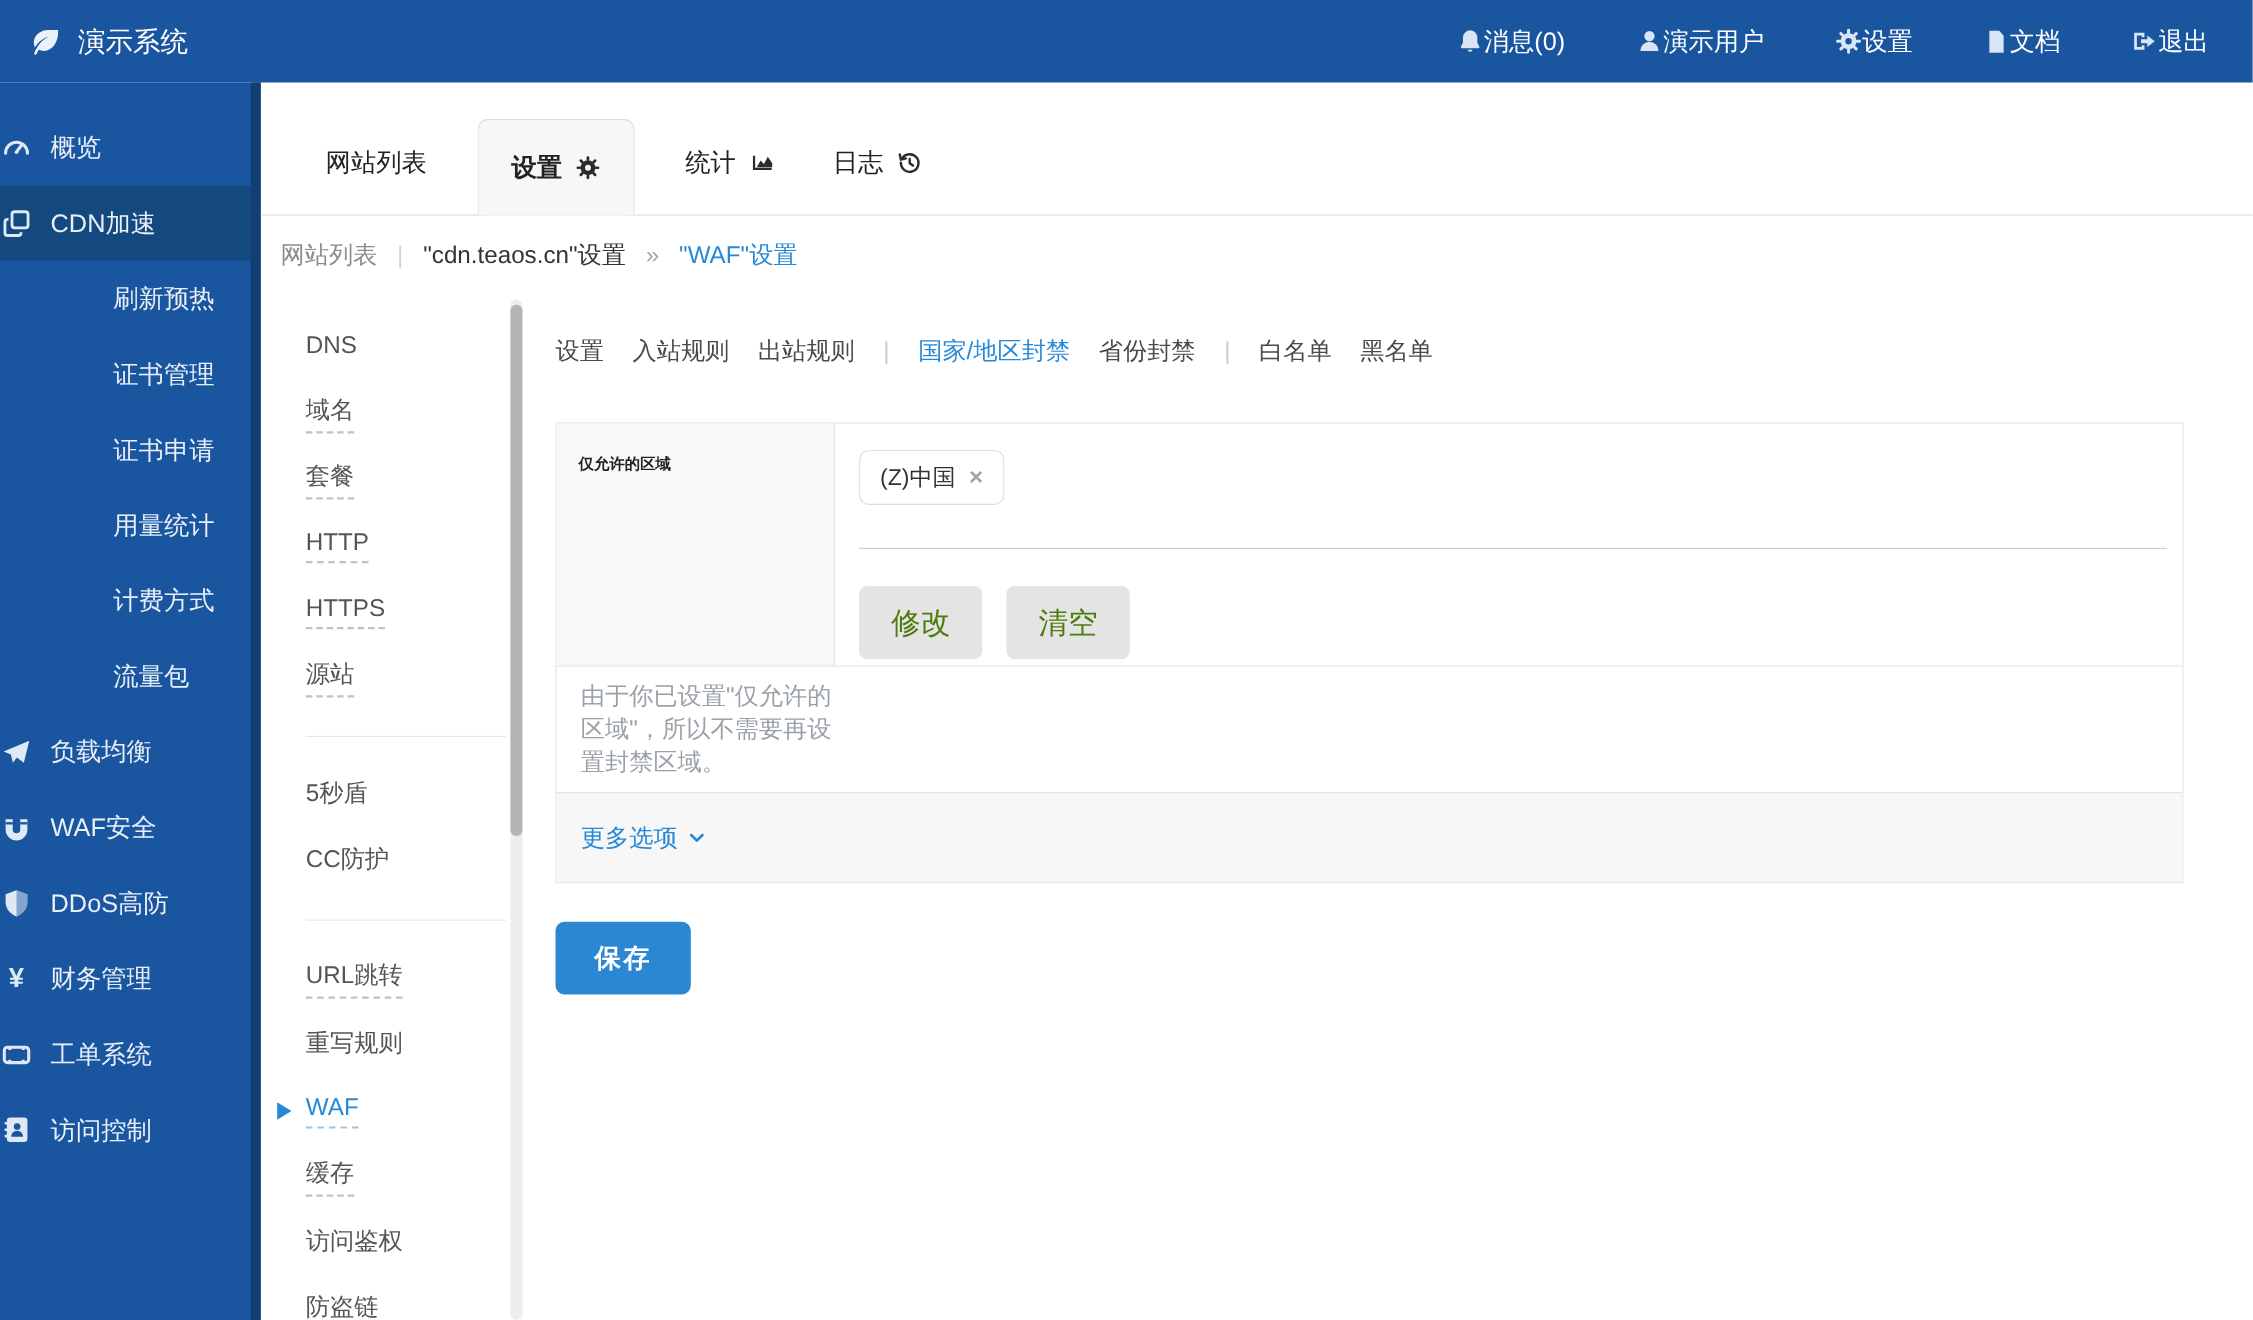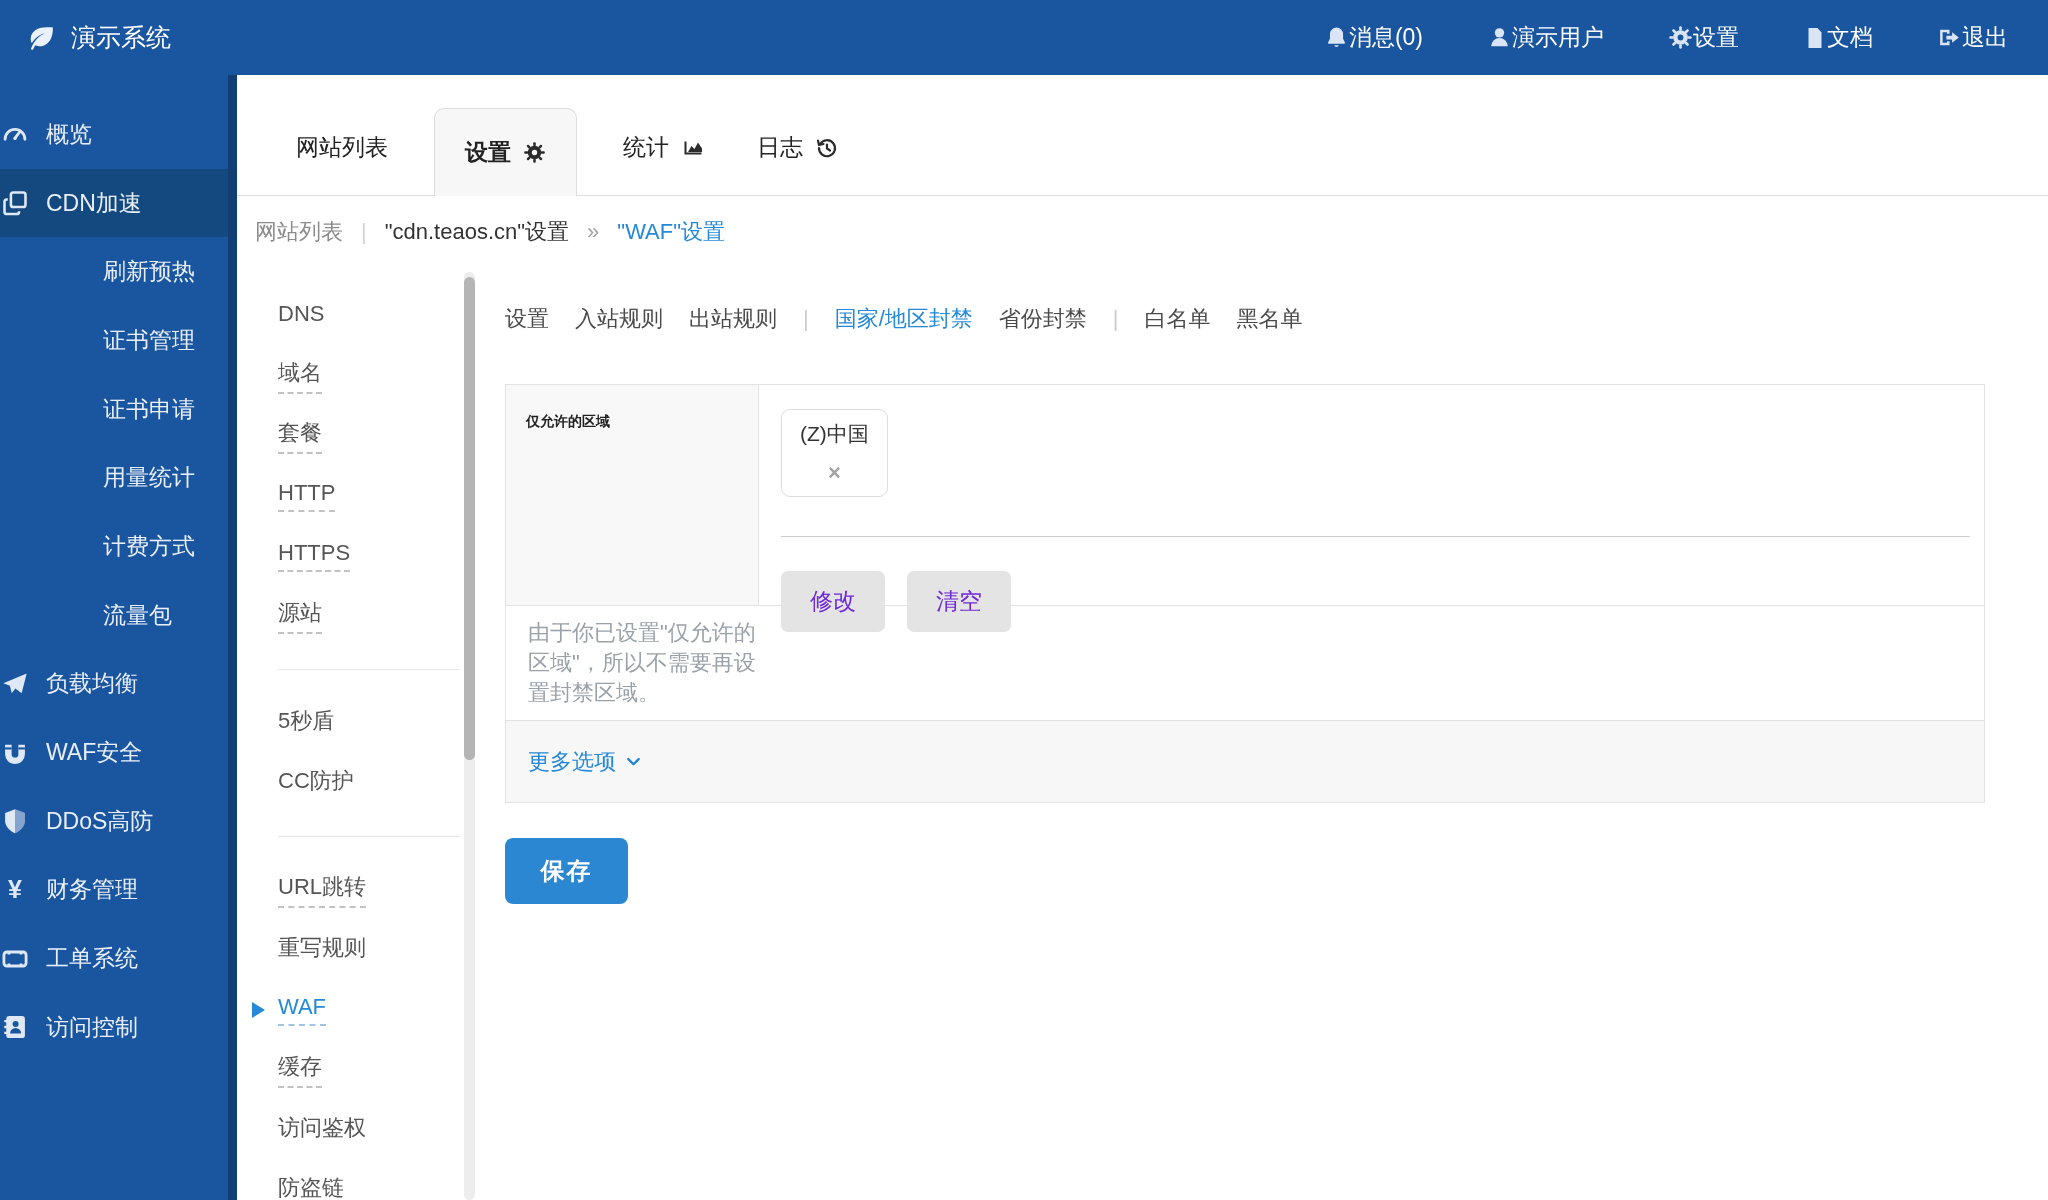--- a/index.html
+++ b/index.html
@@ -113,28 +113,28 @@
     background:#f8f8f8;border-right:1px solid var(--line);
     padding:28px 10px 0 20px;font-size:14px;font-weight:bold;color:#222;
   }
   .cell-label.r1{height:221px;border-bottom:1px solid var(--line);}
   .cell-value.r1{height:221px;border-bottom:1px solid var(--line);padding:24px 14px 0 22px;}
   .cell-label.r2{height:114px;}
   .cell-value.r2{height:114px;display:flex;align-items:center;padding-left:22px;}
   .tag{
     display:inline-flex;align-items:center;gap:12px;
     border:1px solid #ddd;border-radius:9px;background:#fff;
-    padding:10px 18px;font-size:21px;color:#333;flex-direction:column;
+    padding:10px 18px;font-size:21px;color:#333;
   }
   .tag .x{color:#a3a3a3;font-weight:bold;font-size:22px;cursor:pointer;}
   .input-line{border-bottom:1px solid #ccc;margin-top:39px;}
   .btn-row{margin-top:34px;display:flex;gap:22px;}
   .btn-gray{
-    background:#e4e4e4;border:none;border-radius:7px;color:#6d28d9;
-    font-size:23px;padding:15px 29px;cursor:pointer;font-family:inherit;
+    background:#e4e4e4;border:none;border-radius:7px;color:#4d7c0f;
+    font-size:27px;padding:15px 29px;cursor:pointer;font-family:inherit;
   }
   .placeholder{color:#9aa1a8;font-size:22px;}
   .more-row{
     grid-column:1 / 3;height:82px;background:#f7f7f7;border-top:1px solid var(--line);
     display:flex;align-items:center;padding-left:22px;
   }
   .more-link{display:flex;align-items:center;gap:8px;color:var(--accent);font-size:22px;cursor:pointer;}
   .more-link .icon{color:var(--accent);}
   .save-btn{
     margin-top:35px;width:123px;height:66px;background:var(--save-bg);

